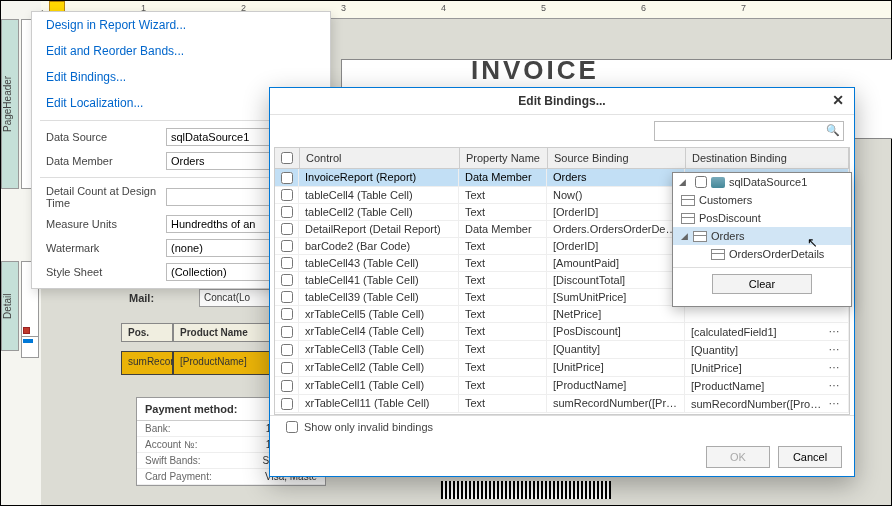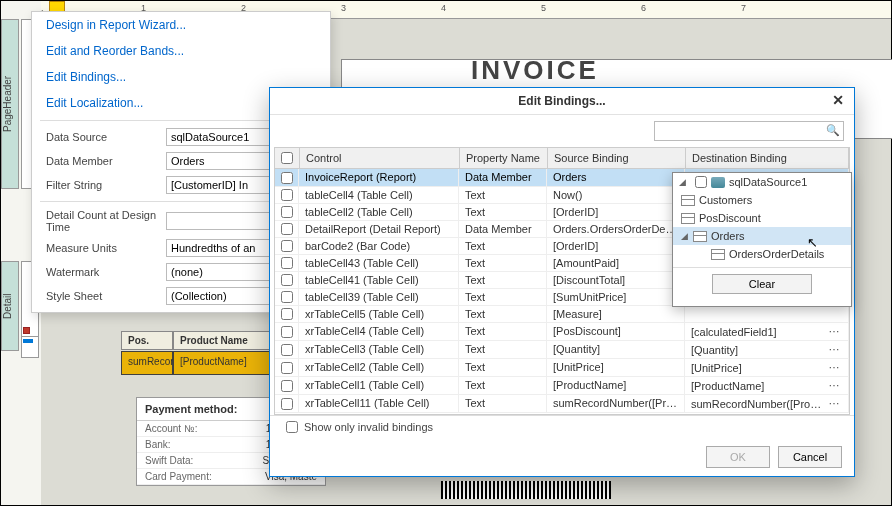--- a/index.html
+++ b/index.html
@@ -37,21 +37,21 @@
   .ctx-input { flex: 1; height: 18px; border: 1px solid #bbb; padding: 0 4px; font-size: 11px; background: #fff; }
   
   
   .report-bg { position: absolute; top: 40px; left: 300px; width: 560px; height: 80px; background: #fff; border: 1px solid #888; }
   .invoice-title { position: absolute; top: 36px; left: 430px; font-size: 26px; font-weight: 900; letter-spacing: 3px; color: #444; }
   .report-small { position: absolute; top: 68px; left: 300px; font-size: 10px; color: #555; }
   .mail-row { position: absolute; top: 270px; left: 88px; display: flex; align-items: center; }
   .mail-label { width: 70px; font-weight: bold; font-size: 11px; }
   .mail-val { width: 90px; height: 18px; border: 1px solid #999; background: #fafafa; padding: 2px 4px; font-size: 10px; }
   
-  .grid-header { position: absolute; top: 312px; left: 80px; display: flex; }
+  .grid-header { position: absolute; top: 304px; left: 80px; display: flex; }
   .grid-h-col { border: 1px solid #888; background: #f0eee0; padding: 3px 6px; font-size: 10px; font-weight: bold; }
   .grid-row-d { position: absolute; top: 332px; left: 80px; display: flex; }
   .grid-d-col { border: 1px solid #404040; background: #eab308; padding: 4px 6px; font-size: 10px; height: 24px; }
   
   .payment-box { position: absolute; top: 378px; left: 95px; width: 190px; border: 1px solid #999; background: #fff; }
   .payment-title { padding: 5px 8px; font-weight: bold; font-size: 11px; border-bottom: 1px solid #ccc; }
   .payment-row { display: flex; padding: 2px 8px; border-bottom: 1px solid #eee; font-size: 10px; color: #666; }
   .payment-label { flex: 1; }
   .payment-val { color: #333; }
   
@@ -147,29 +147,29 @@
     </div>
     <div class="grid-row-d">
       <div class="grid-d-col" style="width:52px">sumRecor</div>
       <div class="grid-d-col" style="width:110px">[ProductName]</div>
     </div>
 
     <div class="payment-box">
       <div class="payment-title">Payment method:</div>
       <div id="payment-rows">
           <div class="payment-row">
+            <div class="payment-label">Bank:</div>
+            <div class="payment-val">1st Enterpri</div>
+          </div>
+          <div class="payment-row">
             <div class="payment-label">Account №:</div>
             <div class="payment-val">123-45-678</div>
           </div>
           <div class="payment-row">
-            <div class="payment-label">Bank:</div>
-            <div class="payment-val">1st Enterpri</div>
-          </div>
-          <div class="payment-row">
-            <div class="payment-label">Swift Data:</div>
+            <div class="payment-label">Swift Bands:</div>
             <div class="payment-val">SWFTKUS6</div>
           </div>
           <div class="payment-row">
             <div class="payment-label">Card Payment:</div>
             <div class="payment-val">Visa, Maste</div>
           </div>
         </div>
     </div>
 
     <div class="barcode"></div>
@@ -182,24 +182,20 @@
     <a class="ctx-link">Edit Localization...</a>
     <div class="ctx-sep"></div>
     <div class="ctx-row">
         <div class="ctx-label">Data Source</div>
         <input class="ctx-input" value="sqlDataSource1" style="">
       </div>
     <div class="ctx-row">
         <div class="ctx-label">Data Member</div>
         <input class="ctx-input" value="Orders" style="">
       </div>
-    <div class="ctx-row">
-        <div class="ctx-label">Filter String</div>
-        <input class="ctx-input" value="[CustomerID] In" style="">
-      </div>
     <div class="ctx-sep"></div>
     <div class="ctx-row">
         <div class="ctx-label">Detail Count at Design Time</div>
         <input class="ctx-input" value="" style="">
       </div>
     <div class="ctx-row">
         <div class="ctx-label">Measure Units</div>
         <input class="ctx-input" value="Hundredths of an" style="">
       </div>
     <div class="ctx-row">
@@ -323,21 +319,21 @@
             <div class="col-dst dst-cell">
               <span class="dst-text"></span>
             </div>
           </div>
           <div class="dlg-row">
             <div class="col-chk">
               <input type="checkbox" style="">
             </div>
             <div class="col-ctrl">xrTableCell5 (Table Cell)</div>
             <div class="col-prop">Text</div>
-            <div class="col-src">[Measure]</div>
+            <div class="col-src">[NetPrice]</div>
             <div class="col-dst dst-cell">
               <span class="dst-text"></span>
             </div>
           </div>
           <div class="dlg-row">
             <div class="col-chk">
               <input type="checkbox" style="">
             </div>
             <div class="col-ctrl">xrTableCell4 (Table Cell)</div>
             <div class="col-prop">Text</div>

